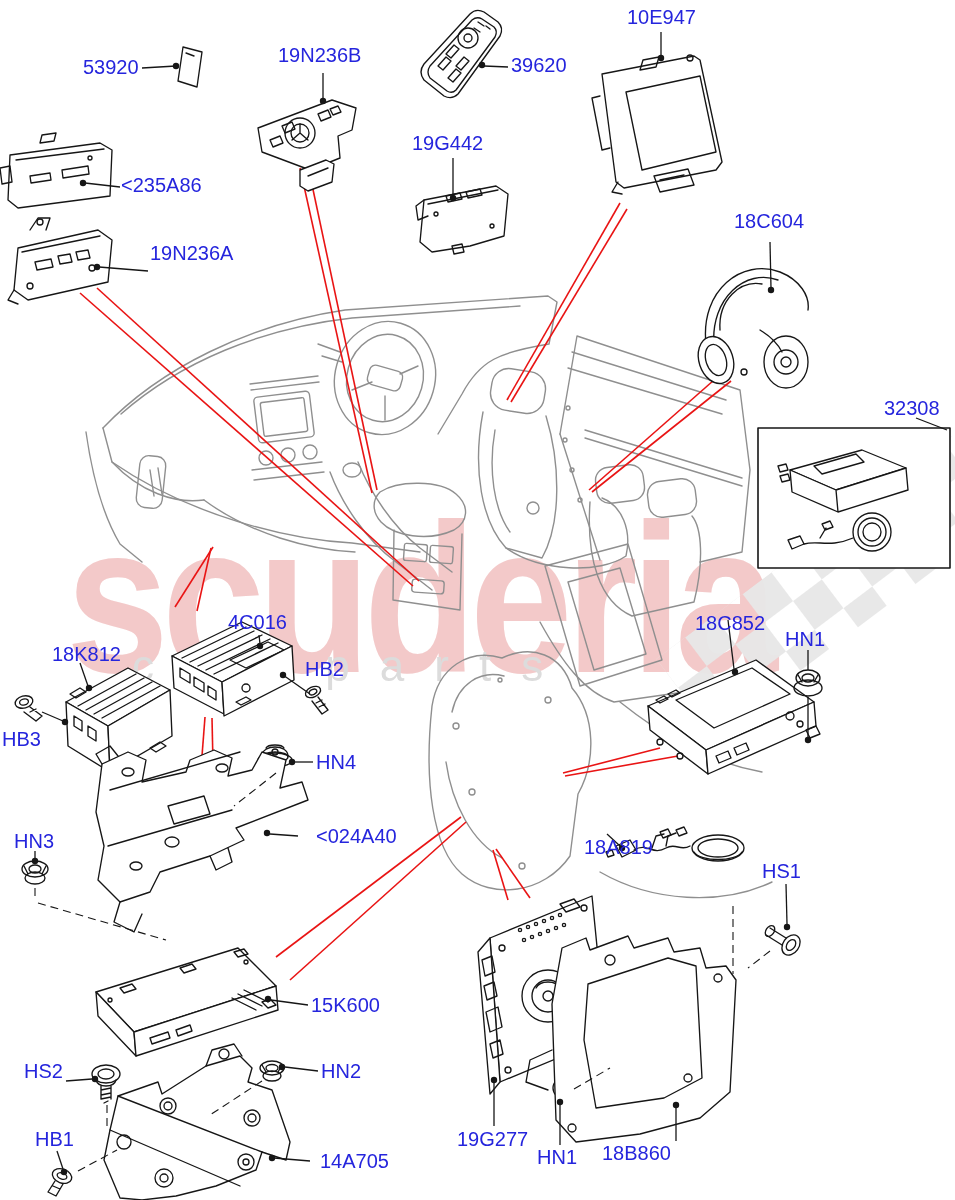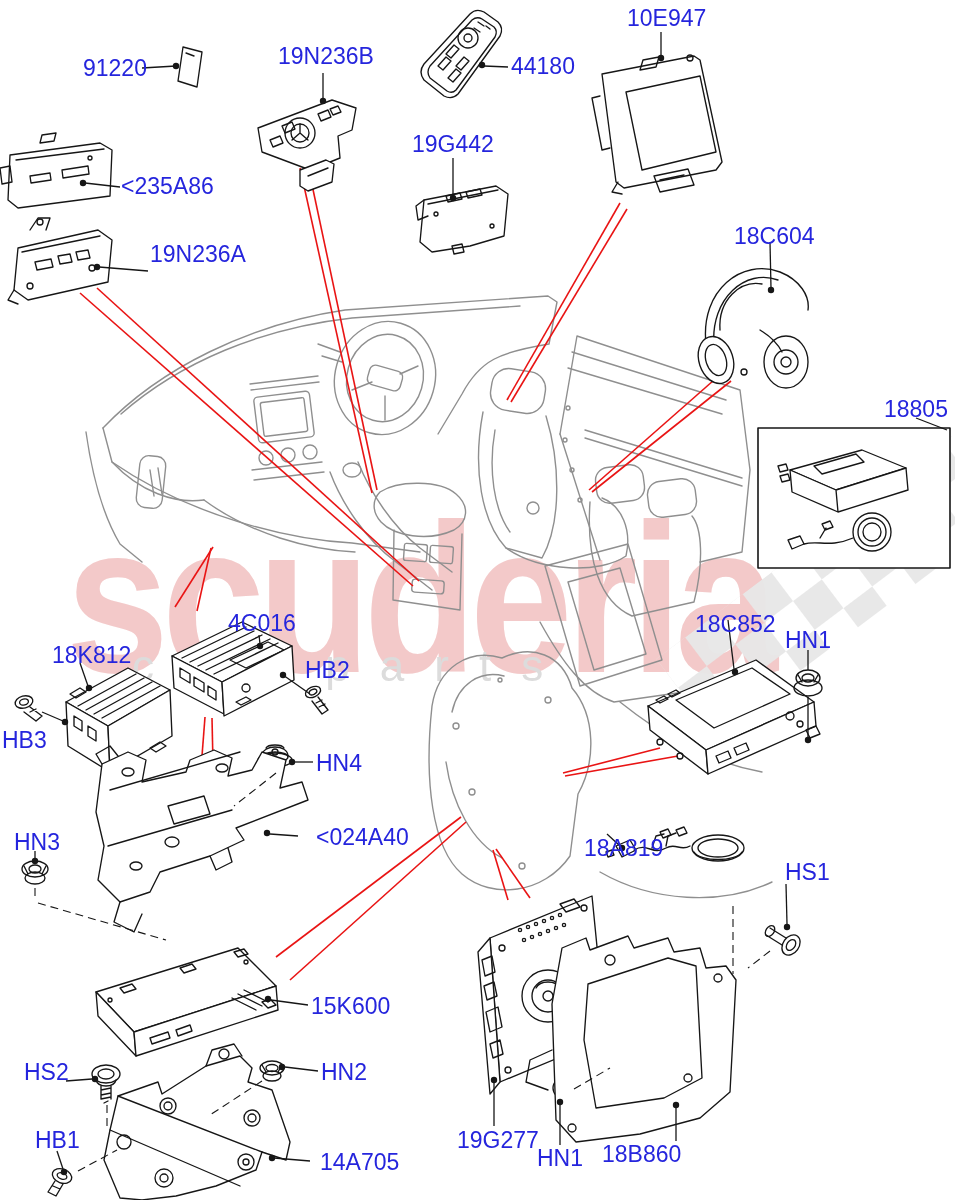--- a/index.html
+++ b/index.html
@@ -9,21 +9,21 @@
   #wm-brand{position:absolute;left:66px;top:494px;font-size:185px;font-weight:bold;
             color:var(--watermark-pink,#f3c9c9);letter-spacing:-7px;line-height:1;
             transform:scaleY(1.14);transform-origin:top left;user-select:none;}
   #wm-tagline{position:absolute;left:132px;top:644px;font-size:44px;color:var(--watermark-gray,#dcdcdc);
               letter-spacing:30px;line-height:1;user-select:none;}
   #wm-checker{position:absolute;left:648px;top:538px;width:370px;height:96px;
               transform:rotate(-37deg);
               background-image:repeating-conic-gradient(var(--checker-gray,#e7e7e7) 0% 25%, transparent 0% 50%);
               background-size:72px 72px;opacity:.95;}
   
-  .part-label{position:absolute;font-size:23px;color:var(--label-blue,#2525dd);white-space:nowrap;line-height:1.1;}
+  .part-label{position:absolute;font-size:20px;color:var(--label-blue,#2525dd);white-space:nowrap;line-height:1.1;}
   
   .sketch{stroke:var(--interior-gray,#8f8f8f);fill:none;stroke-width:1.4;stroke-linecap:round;stroke-linejoin:round;}
   .part{stroke:var(--line-black,#161616);fill:none;stroke-width:1.35;stroke-linecap:round;stroke-linejoin:round;}
   .redline{stroke:var(--leader-red,#e91414);fill:none;stroke-width:1.6;}
   .leader{stroke:var(--line-black,#161616);fill:none;stroke-width:1.3;}
   .dashed{stroke:var(--line-black,#161616);fill:none;stroke-width:1.1;stroke-dasharray:8 5;}
   .dot{fill:var(--line-black,#161616);stroke:none;}
 </style>
 </head>
 <body>
@@ -465,40 +465,40 @@
       <circle class="dot" cx="494" cy="1080" r="3.2"></circle>
         <circle class="dot" cx="560" cy="1102" r="3.2"></circle>
       <circle class="dot" cx="676" cy="1105" r="3.2"></circle>
         <circle class="dot" cx="787" cy="927" r="3.2"></circle>
       <circle class="dot" cx="622" cy="848" r="3.2"></circle>
         <circle class="dot" cx="735" cy="672" r="3.2"></circle>
       <circle class="dot" cx="808" cy="740" r="3.2"></circle>
     </g>
   </svg>
 
-  <div class="part-label" style="left:83px;top:56px">91220</div>
+  <div class="part-label" style="left:83px;top:56px">53920</div>
   <div class="part-label" style="left:121px;top:174px">&lt;235A86</div>
   <div class="part-label" style="left:150px;top:242px">19N236A</div>
   <div class="part-label" style="left:278px;top:44px">19N236B</div>
-  <div class="part-label" style="left:511px;top:54px">44180</div>
+  <div class="part-label" style="left:511px;top:54px">39620</div>
   <div class="part-label" style="left:412px;top:132px">19G442</div>
   <div class="part-label" style="left:627px;top:6px">10E947</div>
-  <div class="part-label" style="left:734px;top:224px">18C604</div>
-  <div class="part-label" style="left:884px;top:397px">18805</div>
+  <div class="part-label" style="left:734px;top:210px">18C604</div>
+  <div class="part-label" style="left:884px;top:397px">32308</div>
   <div class="part-label" style="left:52px;top:643px">18K812</div>
   <div class="part-label" style="left:228px;top:611px">4C016</div>
   <div class="part-label" style="left:305px;top:658px">HB2</div>
   <div class="part-label" style="left:2px;top:728px">HB3</div>
   <div class="part-label" style="left:316px;top:751px">HN4</div>
   <div class="part-label" style="left:14px;top:830px">HN3</div>
   <div class="part-label" style="left:316px;top:825px">&lt;024A40</div>
   <div class="part-label" style="left:695px;top:612px">18C852</div>
   <div class="part-label" style="left:785px;top:628px">HN1</div>
   <div class="part-label" style="left:584px;top:836px">18A819</div>
-  <div class="part-label" style="left:785px;top:860px">HS1</div>
+  <div class="part-label" style="left:762px;top:860px">HS1</div>
   <div class="part-label" style="left:311px;top:994px">15K600</div>
   <div class="part-label" style="left:24px;top:1060px">HS2</div>
   <div class="part-label" style="left:321px;top:1060px">HN2</div>
   <div class="part-label" style="left:35px;top:1128px">HB1</div>
   <div class="part-label" style="left:320px;top:1150px">14A705</div>
   <div class="part-label" style="left:457px;top:1128px">19G277</div>
   <div class="part-label" style="left:537px;top:1146px">HN1</div>
   <div class="part-label" style="left:602px;top:1142px">18B860</div>
 </div>
 

